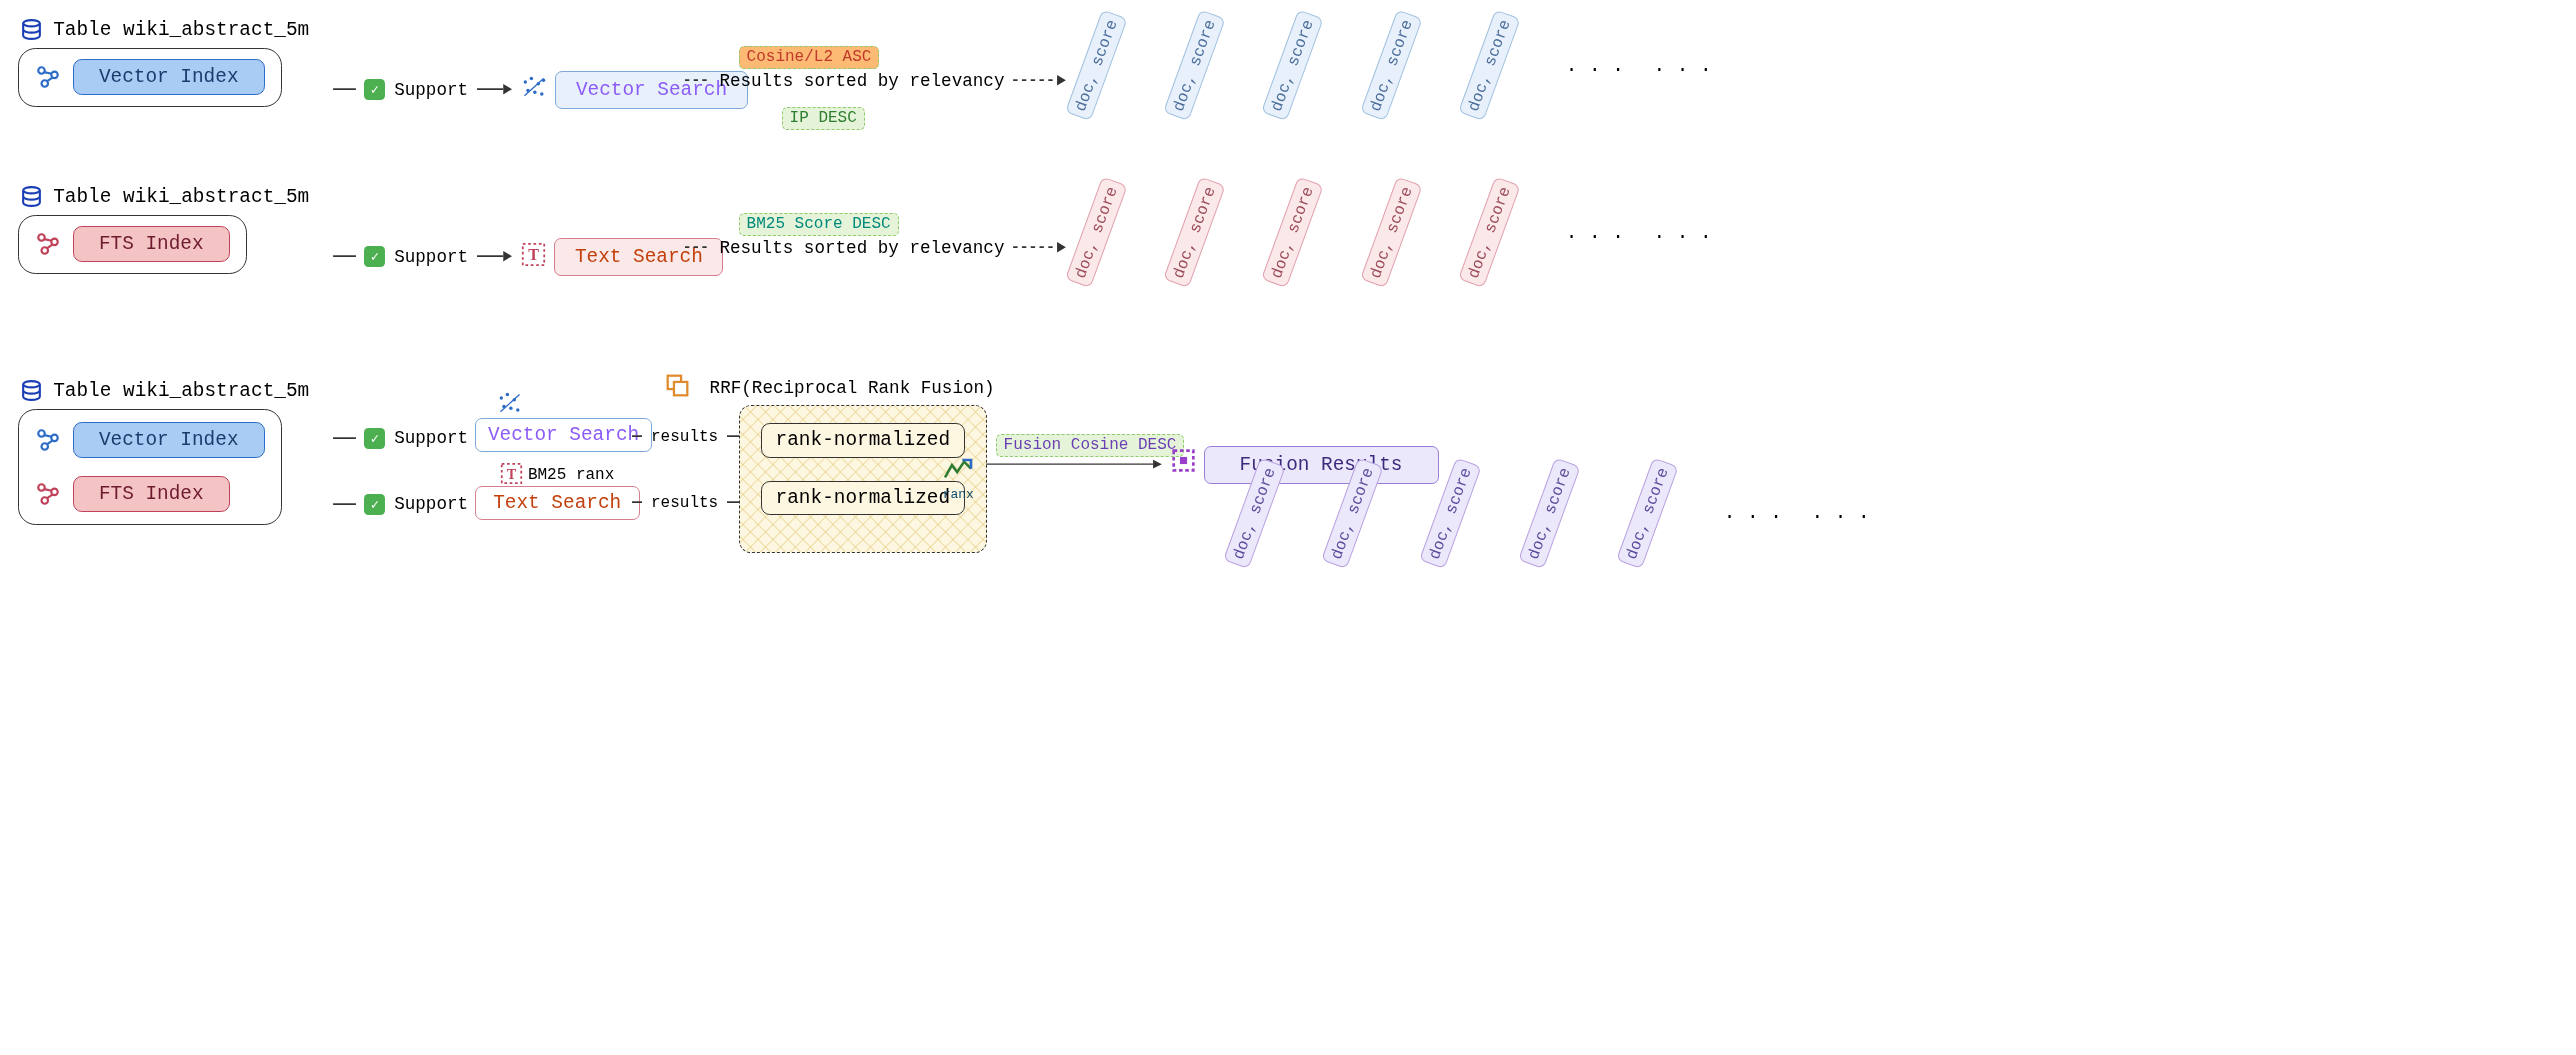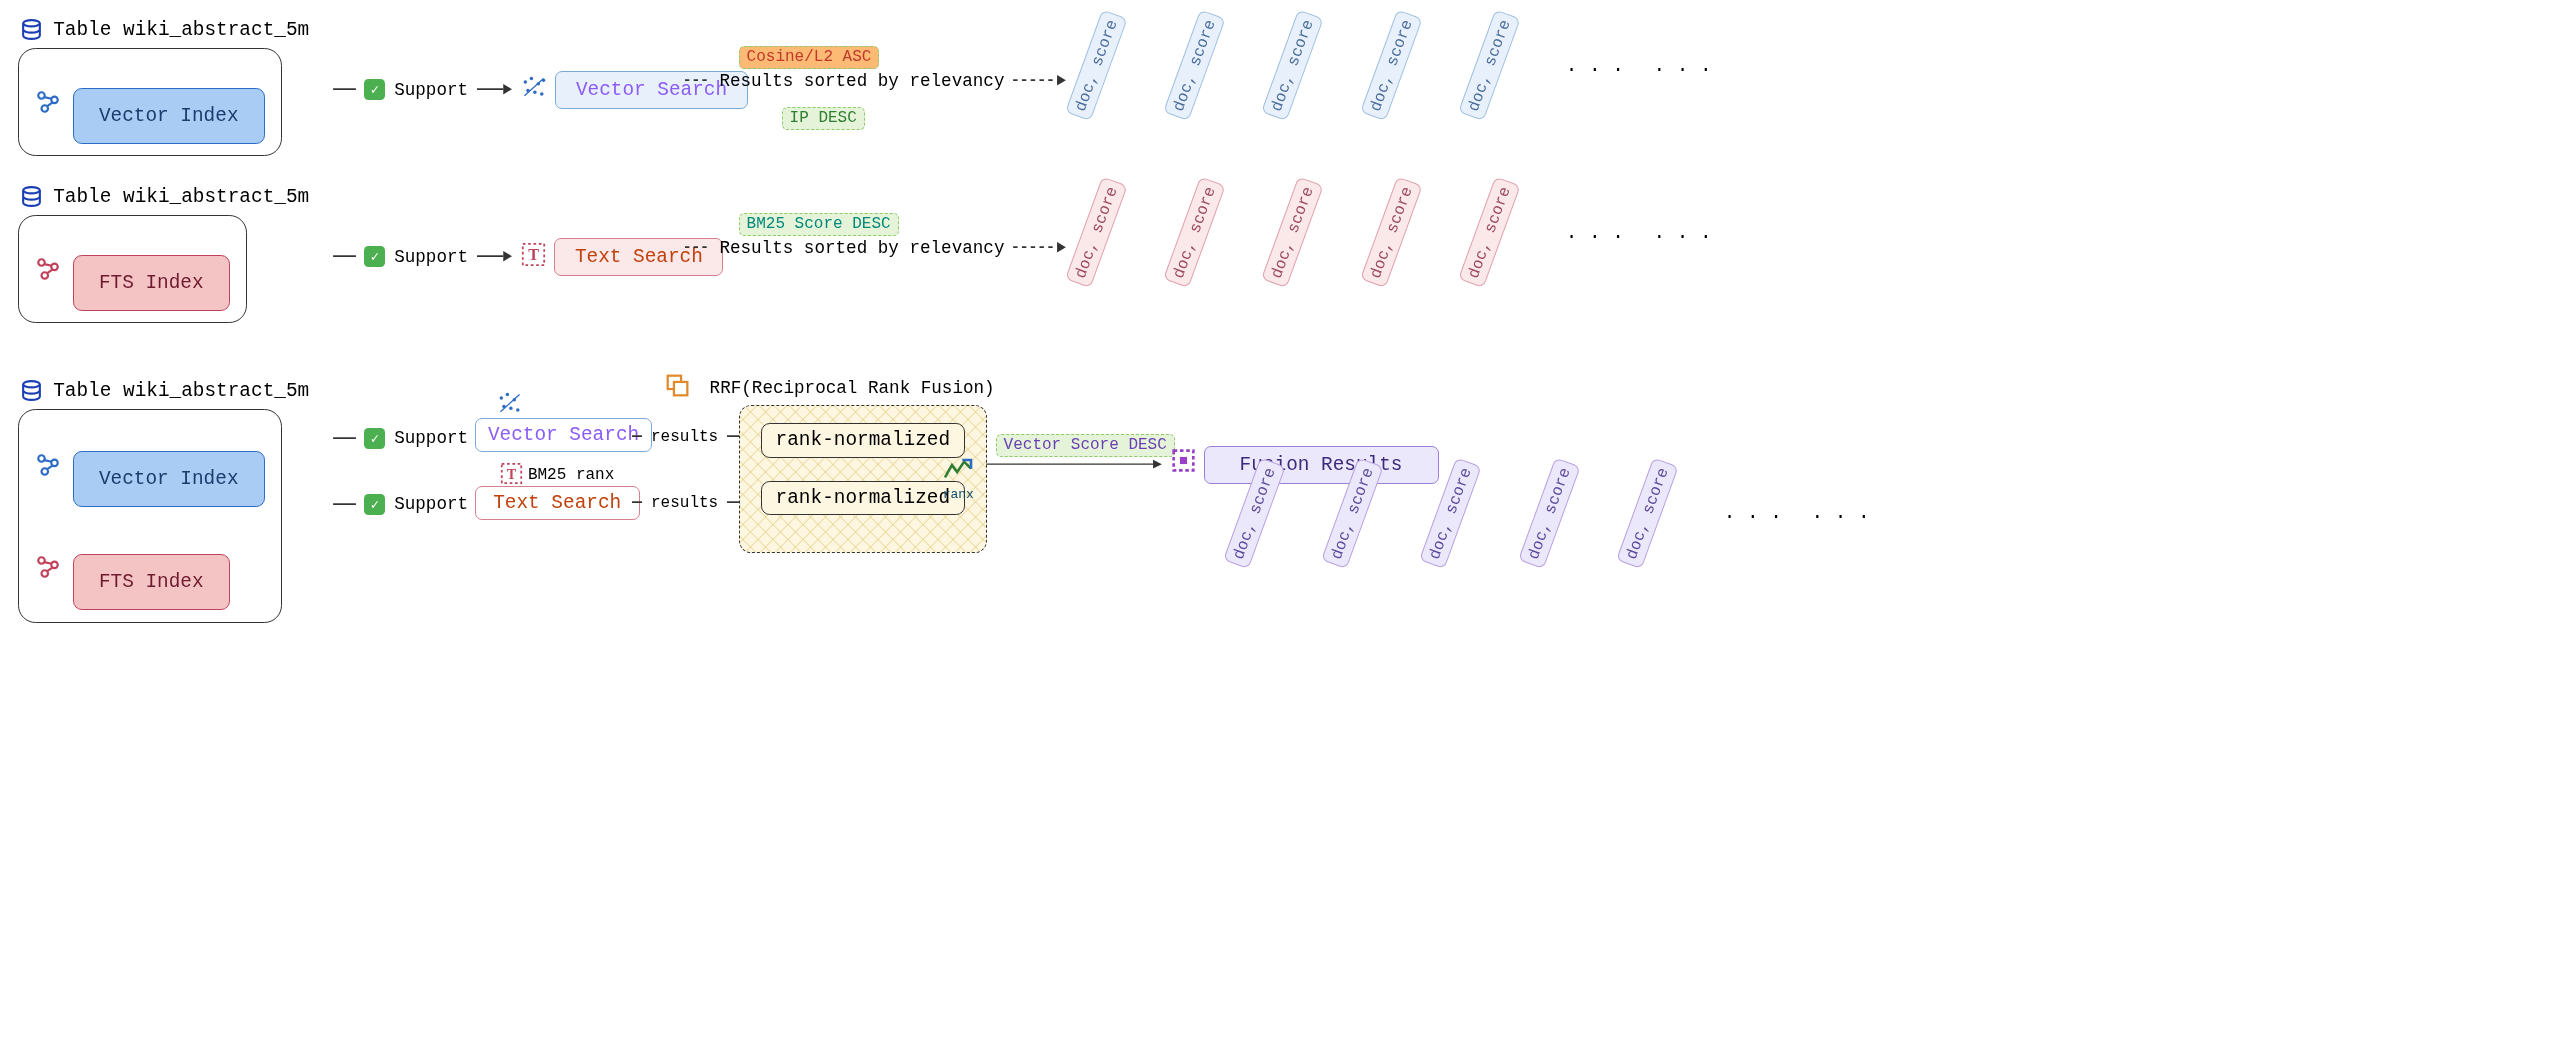--- a/index.html
+++ b/index.html
@@ -53,24 +53,23 @@
     gap: 12.3px;
   }
   .node-icon {
     width: 26px;
     height: 26px;
     flex-shrink: 0;
   }
   .index-pill {
     border: 1.8px solid;
     border-radius: 8.8px;
-    padding: 16px 25px;
+    padding: 6px 25px;
     font-size: 19.4px;
     font-weight: 500;
-    margin-top: 29px;
   }
   .vector-pill { background: #a9ccf4; border-color: #2d6cc6; color: #1a3d6e; }
   .fts-pill { background: #f4c4c4; border-color: #c0425a; color: #6e1a2f; }
   .check {
     display: inline-flex;
     width: 21px; height: 21px;
     background: #4caf50;
     border-radius: 4.4px;
     color: #fff;
     align-items: center;
@@ -463,21 +462,21 @@
   </div>
 
   
   <div class="flow" style="left:968px; top:79px;">
     <svg width="176" height="12.3" viewBox="0 0 200 14">
         <line x1="0" y1="7" x2="190" y2="7" stroke="#333" stroke-width="1.5"></line>
         <polygon points="190,2 200,7 190,12" fill="#333"></polygon>
       </svg>
   </div>
   <div style="position:absolute; left:978px; top:55px;">
-    <span class="tag tag-purple">Vector Score DESC</span>
+    <span class="tag tag-purple">Fusion Cosine DESC</span>
   </div>
 
   
   <div style="position:absolute; left:1153px; top:69px;">
     <svg width="25" height="25" viewBox="0 0 28 28">
         <rect x="3" y="3" width="22" height="22" fill="none" stroke="#9a3fc9" stroke-width="3" stroke-dasharray="4,3"></rect>
         <rect x="10" y="10" width="8" height="8" fill="#9a3fc9"></rect>
       </svg>
   </div>
 

